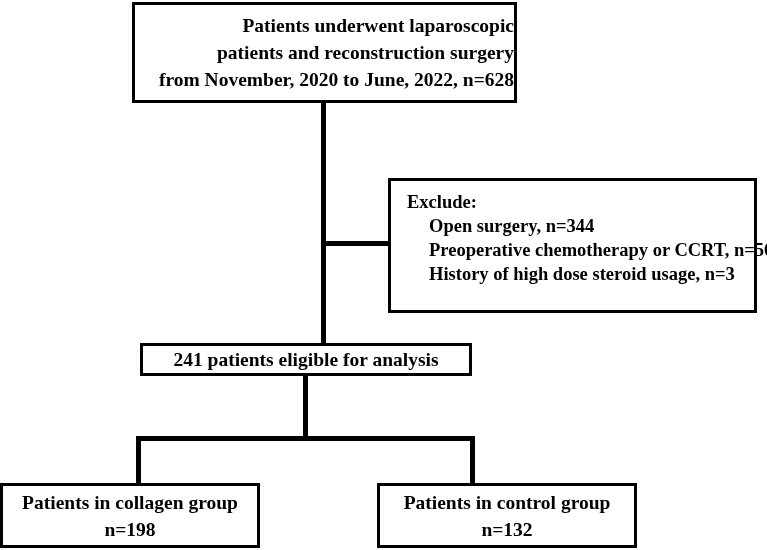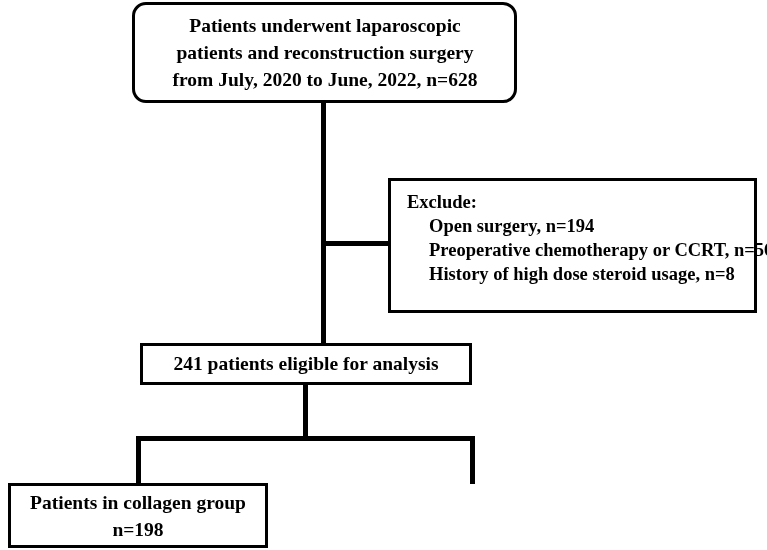--- a/index.html
+++ b/index.html
@@ -33,22 +33,21 @@
     line-height: 26px;
     white-space: nowrap;
   }
   
   #node-enrolled {
     left: 132px;
     top: 2px;
     width: 385px;
     height: 101px;
     padding: 0 0 0 1px;
-    align-items: center;
-    border-radius: 14px;
+    align-items: flex-end;
   }
   #node-enrolled .line {
     text-align: left;
     font-size: 19.5px;
     line-height: 27px;
   }
   
   #node-excluded {
     left: 388px;
     top: 178px;
@@ -64,31 +63,31 @@
     line-height: 24px;
   }
   #node-excluded .line.indent {
     padding-left: 22px;
   }
   
   #node-eligible {
     left: 140px;
     top: 343px;
     width: 332px;
-    height: 42px;
+    height: 33px;
     align-items: center;
     padding: 0;
   }
   #node-eligible .line {
     font-size: 19.5px;
     line-height: 24px;
   }
   
   #node-collagen {
-    left: 8px;
+    left: 0;
     top: 483px;
     width: 260px;
     height: 65px;
     align-items: center;
   }
   #node-control {
     left: 377px;
     top: 483px;
     width: 260px;
     height: 65px;
@@ -157,33 +156,37 @@
   <div class="conn" id="conn-trunk-main"></div>
   <div class="conn" id="conn-exclude-branch"></div>
   <div class="conn" id="conn-split-stem"></div>
   <div class="conn" id="conn-split-bar"></div>
   <div class="conn" id="conn-drop-left"></div>
   <div class="conn" id="conn-drop-right"></div>
 
   <div class="node" id="node-enrolled">
     <div class="line">Patients underwent laparoscopic</div>
     <div class="line">patients and reconstruction surgery</div>
-    <div class="line">from July, 2020 to June, 2022, n=628</div>
+    <div class="line">from November, 2020 to June, 2022, n=628</div>
   </div>
 
   <div class="node" id="node-excluded">
     <div class="line">Exclude:</div>
-    <div class="line indent">Open surgery, n=194</div>
+    <div class="line indent">Open surgery, n=344</div>
     <div class="line indent">Preoperative chemotherapy or CCRT, n=56</div>
-    <div class="line indent">History of high dose steroid usage, n=8</div>
+    <div class="line indent">History of high dose steroid usage, n=3</div>
   </div>
 
   <div class="node" id="node-eligible">
     <div class="line">241 patients eligible for analysis</div>
   </div>
 
   <div class="node" id="node-collagen">
     <div class="line">Patients in collagen group</div>
     <div class="line">n=198</div>
   </div>
 
+  <div class="node" id="node-control">
+    <div class="line">Patients in control group</div>
+    <div class="line">n=132</div>
+  </div>
 
 </div>
 
 </body></html>

